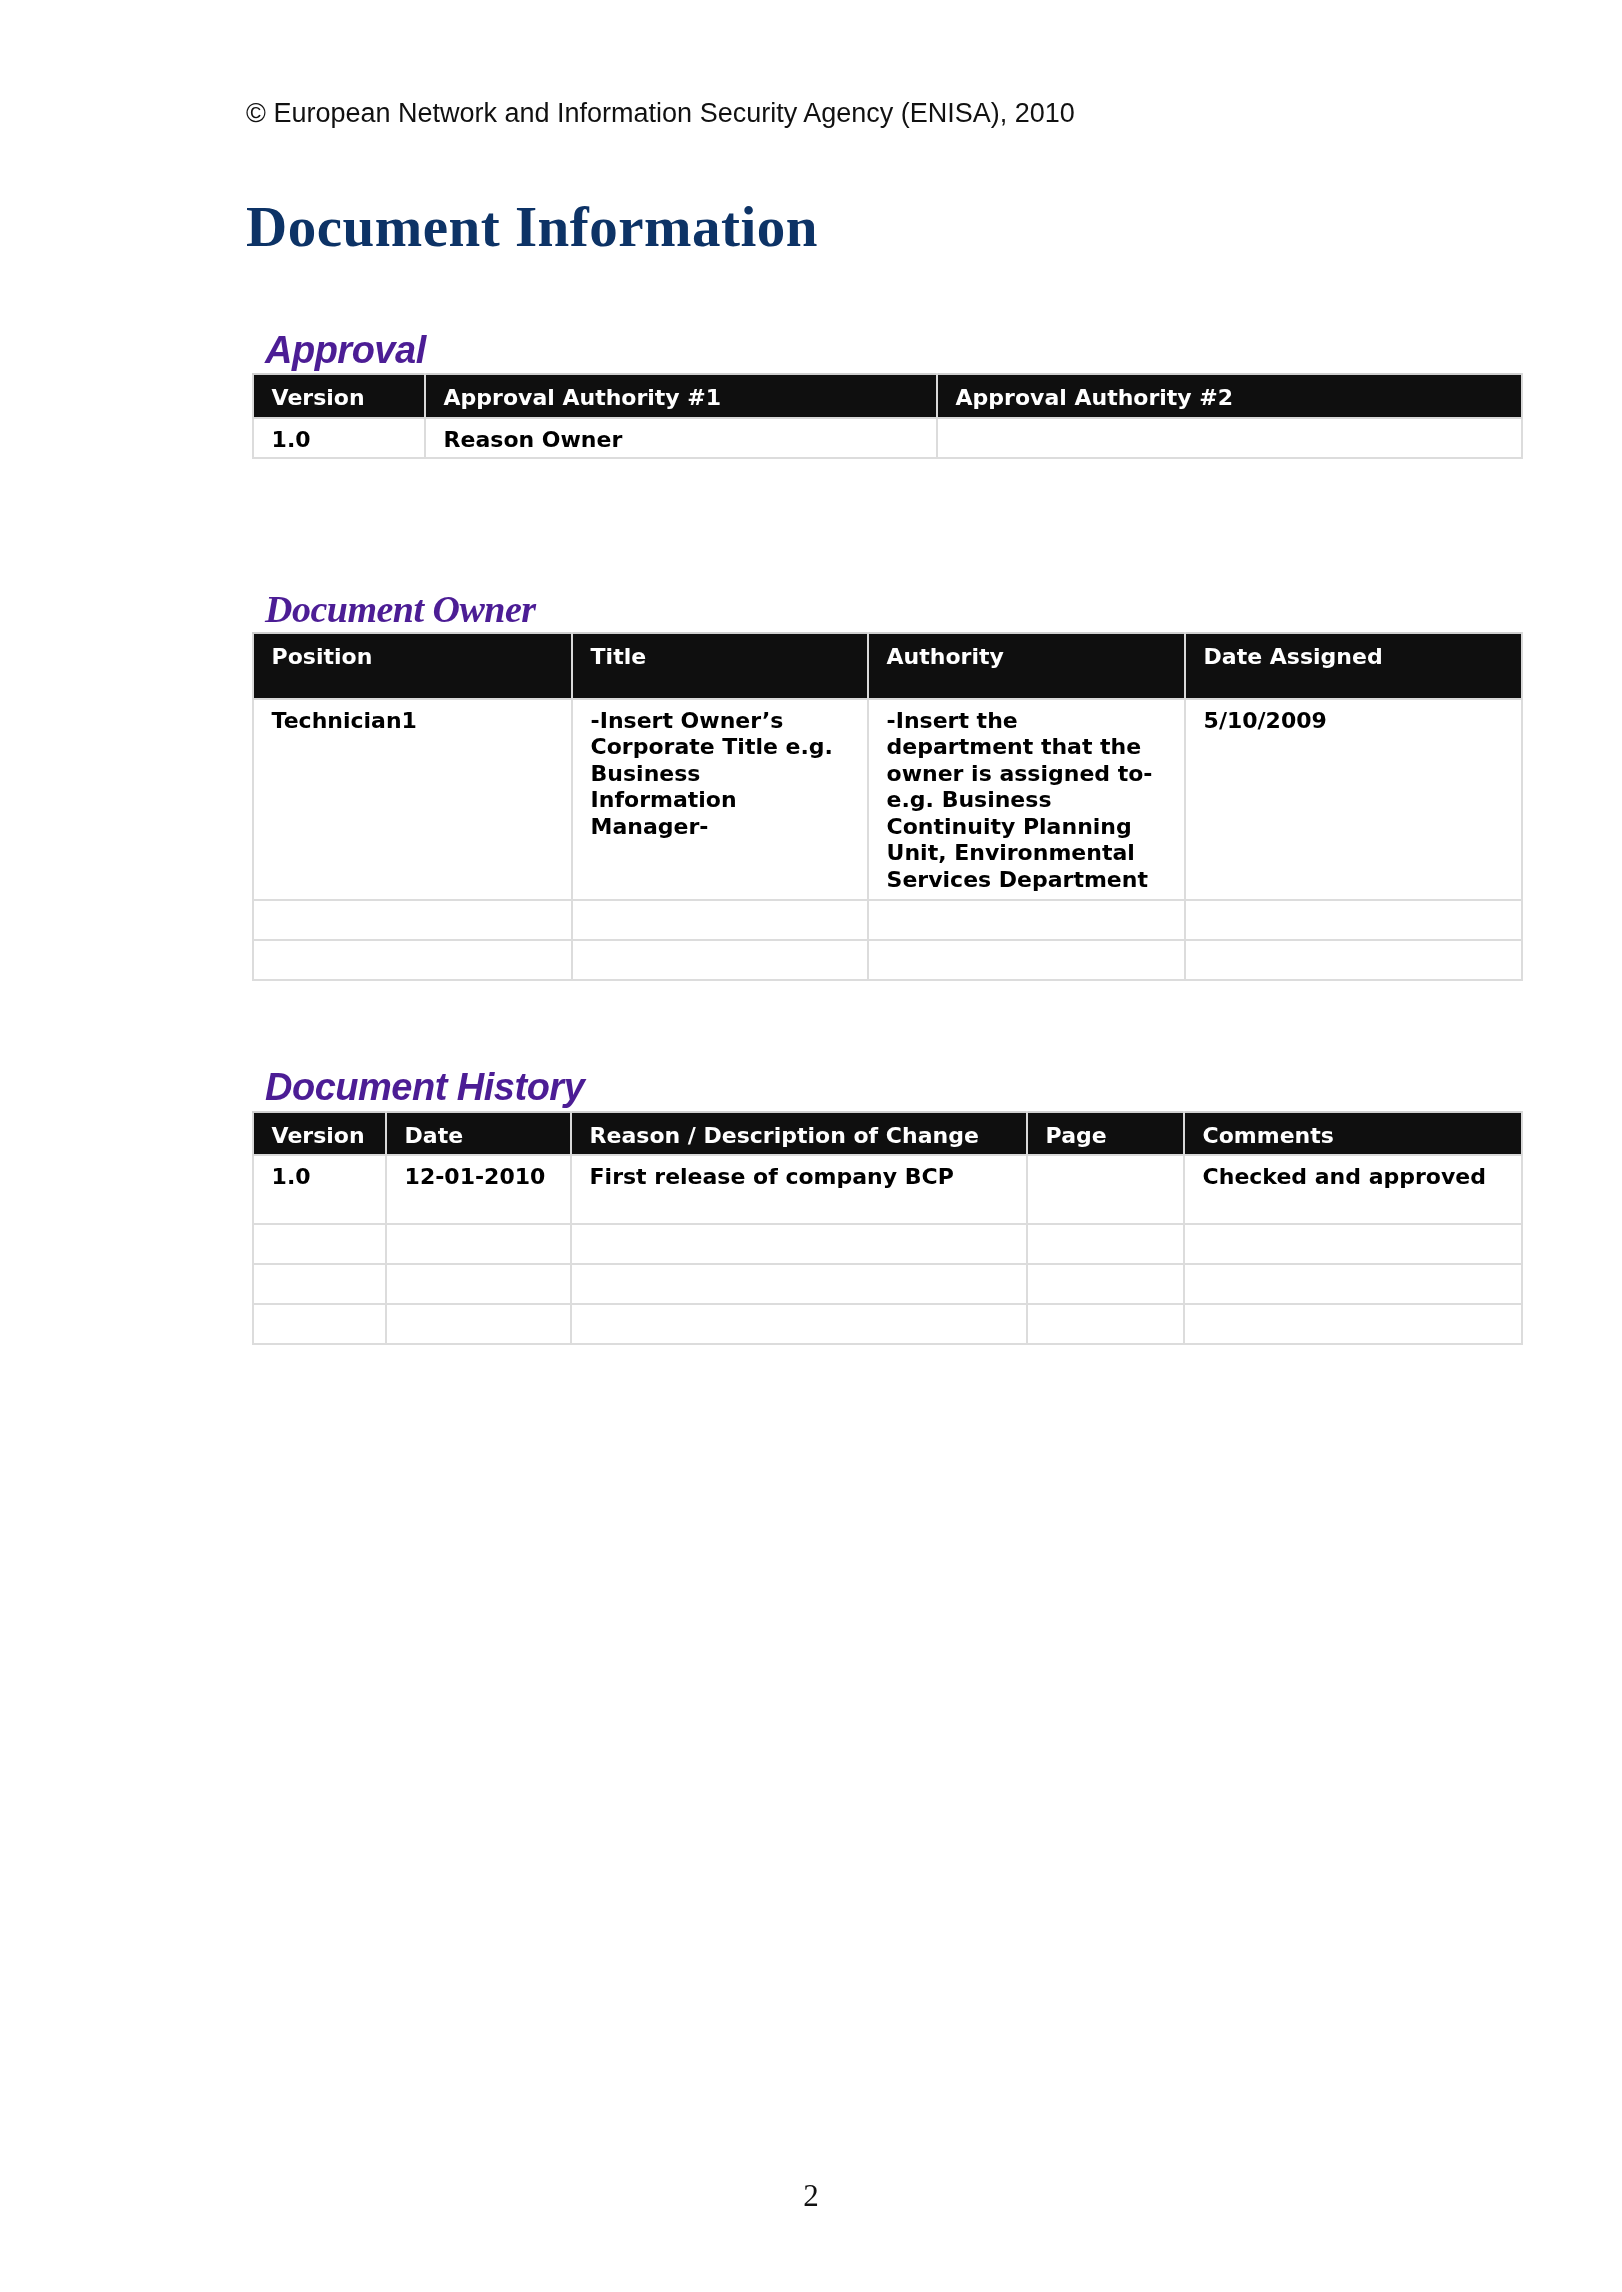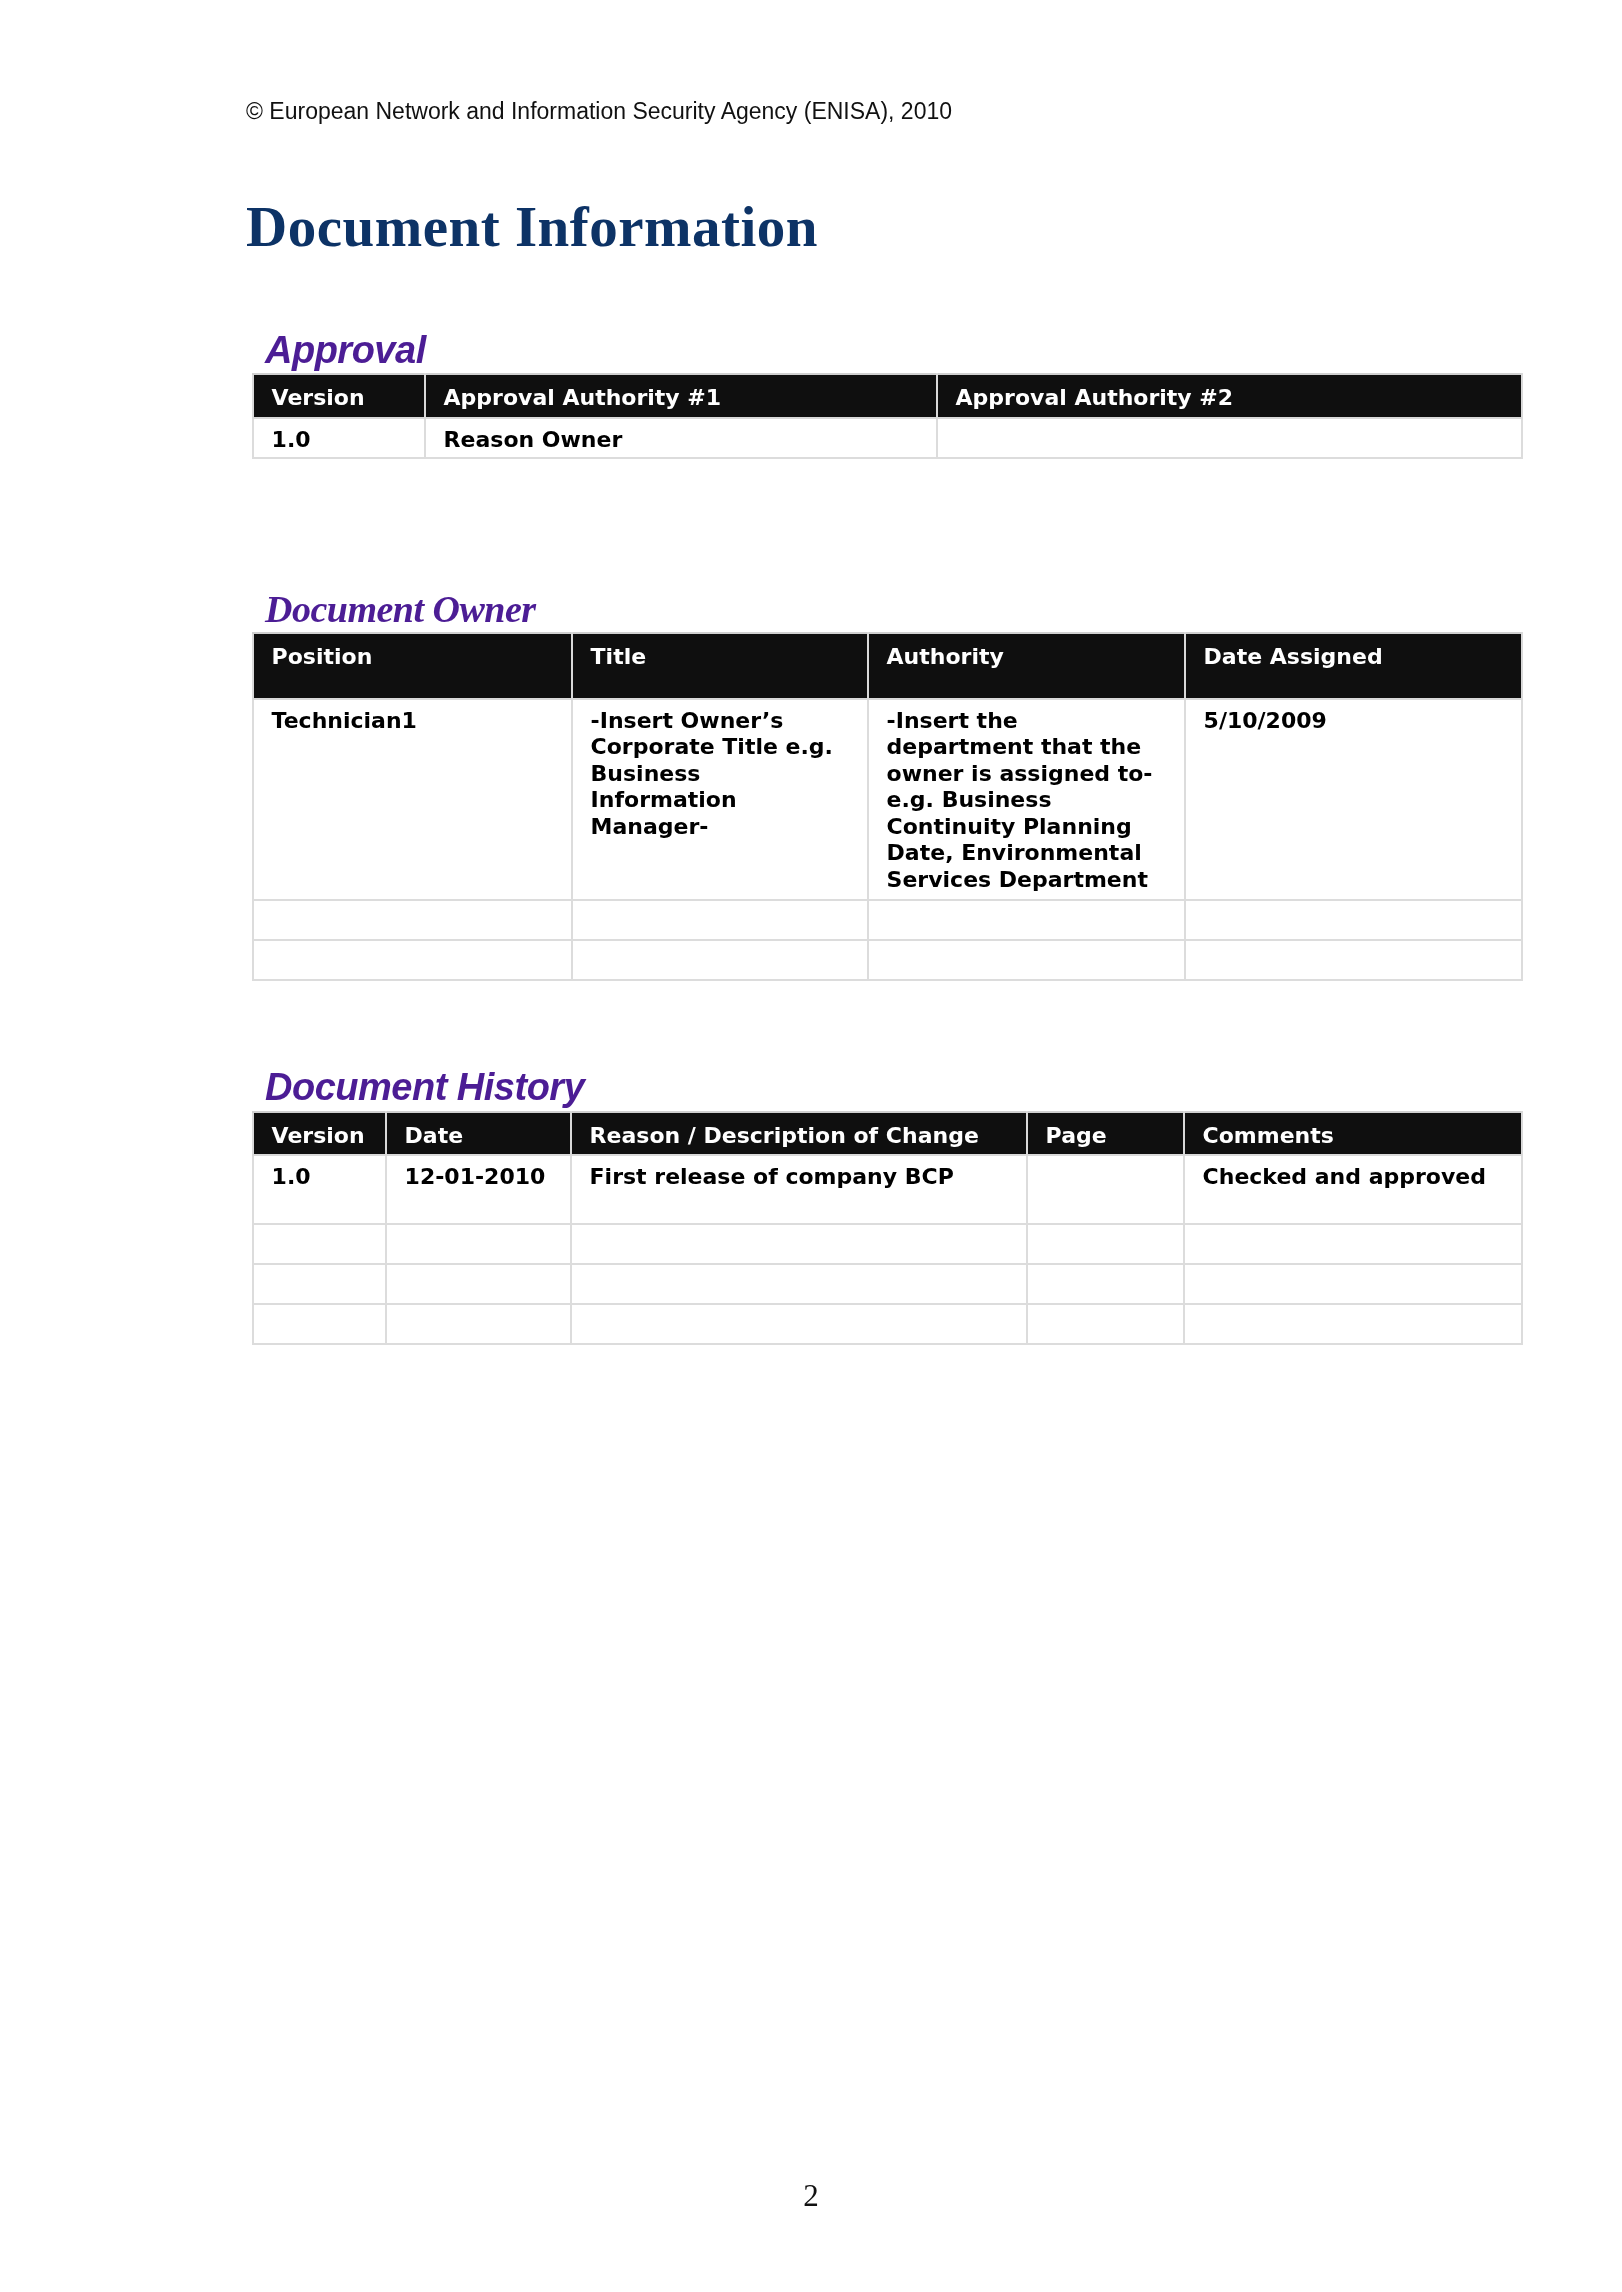--- a/index.html
+++ b/index.html
@@ -1,17 +1,17 @@
 <!DOCTYPE html>
 <html><head>
 <meta charset="utf-8">
 <style>
   html, body { margin: 0; padding: 0; background: #ffffff; }
   body { width: 1622px; height: 2293px; position: relative; overflow: hidden; font-family: "DejaVu Sans", sans-serif; color: #000; }
-  .copyright { position: absolute; left: 246px; top: 98px; font-family: "Liberation Sans", sans-serif; font-size: 23px; color: #111; }
+  .copyright { position: absolute; left: 246px; top: 98px; font-family: "Liberation Sans", sans-serif; font-size: 27px; color: #111; }
   .doc-title { position: absolute; left: 246px; top: 194px; font-family: Liberation Serif, serif; font-weight: bold; font-size: 57px; color: #0d3366; margin: 0; letter-spacing: 0.5px; }
   .section-heading { position: absolute; left: 248px; font-family: "Liberation Sans", sans-serif; font-style: italic; font-weight: bold; font-size: 38px; margin: 17px; color: #4c1d95; letter-spacing: -0.5px; }
   table.doc-table { position: absolute; left: 252px; width: 1271px; border-collapse: collapse; table-layout: fixed; font-family: "DejaVu Sans", sans-serif; font-weight: bold; font-size: 22px; line-height: 26.5px; }
   table.doc-table th { background: #0f0f0f; color: #fff; text-align: left; vertical-align: top; padding: 9.8px 17.6px 4.9px 17.6px; border: 2.9px solid #d9d9d9; border-top: 2.9px solid #d0d0d0; font-weight: bold; }
   table.doc-table td { vertical-align: top; padding: 7.8px 17.6px 3.9px 17.6px; border: 2px solid #dcdcdc; border-top: 2.9px solid #e4e4e4; color: #000; background: #fff; margin-left: 27px; }
   .page-number { position: absolute; left: 0; width: 1622px; top: 2178px; text-align: center; font-family: "Liberation Serif", serif; font-size: 31px; color: #111; }
 </style>
 </head>
 <body>
 
@@ -55,21 +55,21 @@
       <th>Position</th>
       <th>Title</th>
       <th>Authority</th>
       <th>Date Assigned</th>
     </tr>
   </thead>
   <tbody>
     <tr style="height:201px;">
       <td>Technician1</td>
       <td>-Insert Owner’s Corporate Title e.g. Business Information Manager-</td>
-      <td>-Insert the department that the owner is assigned to- e.g. Business Continuity Planning Date, Environmental Services Department</td>
+      <td>-Insert the department that the owner is assigned to- e.g. Business Continuity Planning Unit, Environmental Services Department</td>
       <td>5/10/2009</td>
     </tr>
     <tr style="height:40px;">
       <td></td>
       <td></td>
       <td></td>
       <td></td>
     </tr>
     <tr style="height:40px;">
       <td></td>

